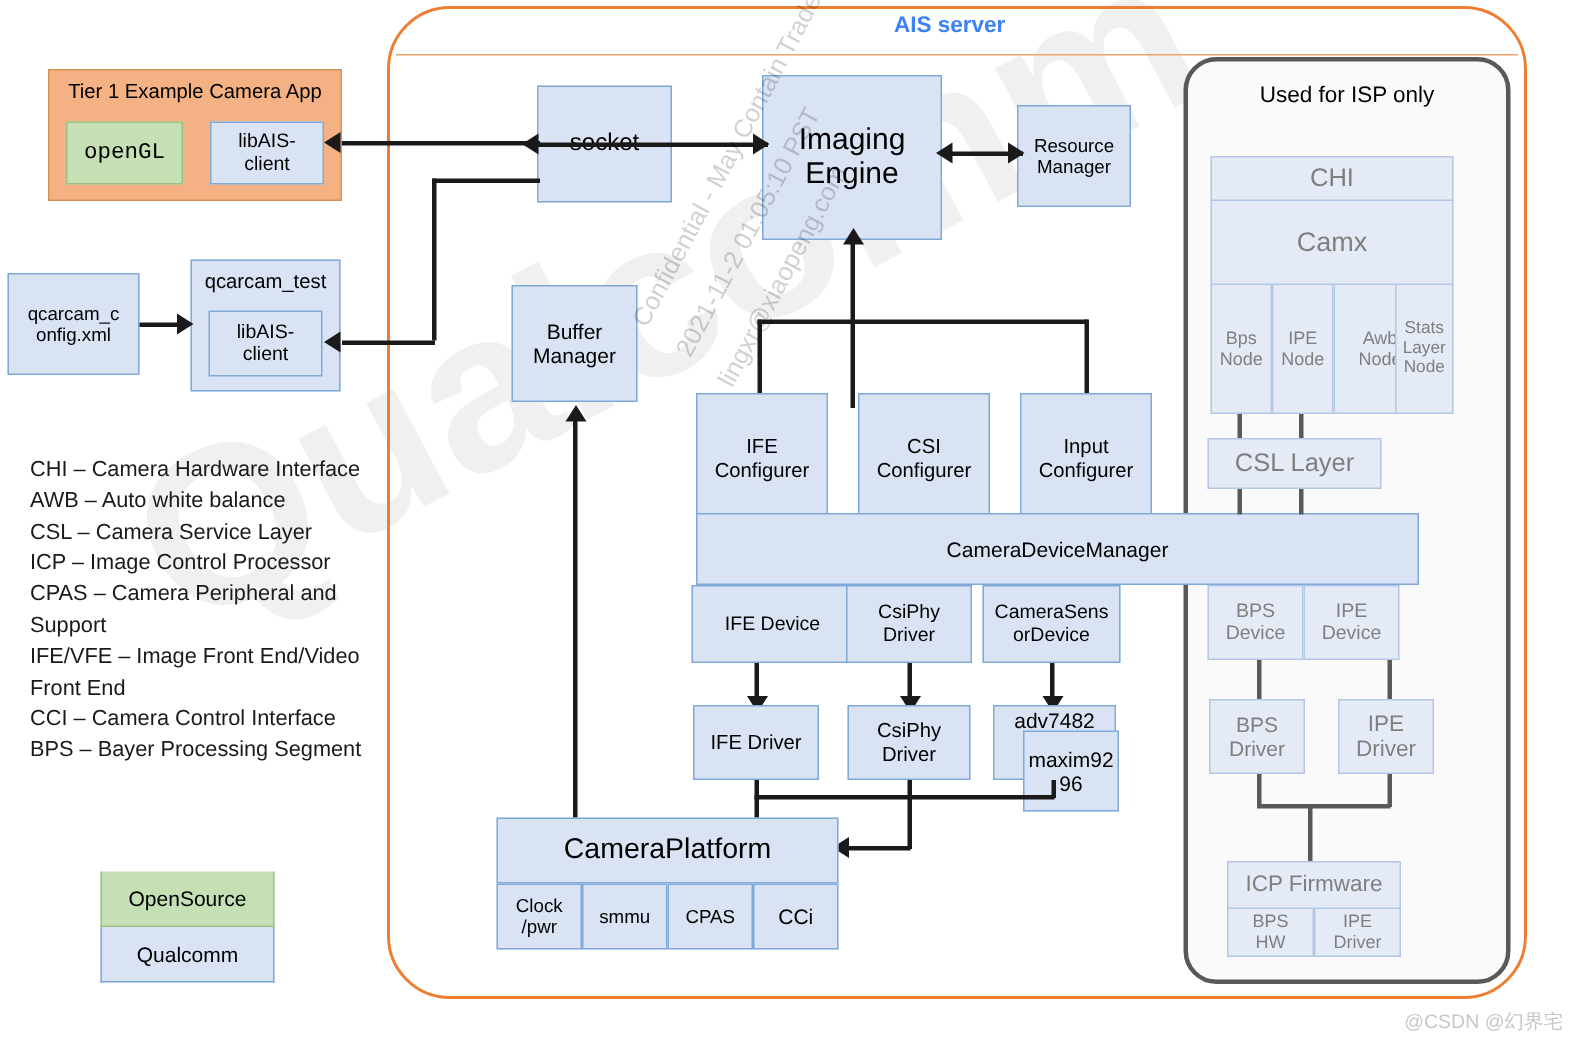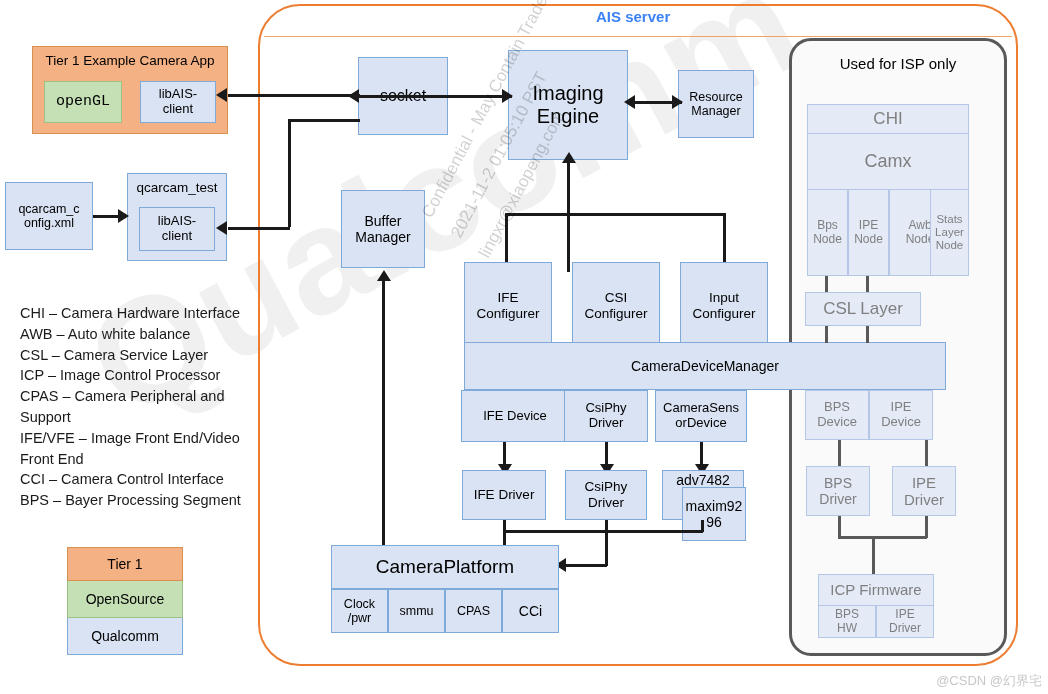--- a/index.html
+++ b/index.html
@@ -238,21 +238,20 @@
     <div>CHI – Camera Hardware Interface</div>
     <div>AWB – Auto white balance</div>
     <div>CSL – Camera Service Layer</div>
     <div>ICP – Image Control Processor</div>
     <div>CPAS – Camera Peripheral and Support</div>
     <div>IFE/VFE – Image Front End/Video Front End</div>
     <div>CCI – Camera Control Interface</div>
     <div>BPS – Bayer Processing Segment</div>
   </div>
 
-  <div class="box tier" style="left:67px;top:547px;width:116px;height:34px;font-size:14px;">Tier 1</div>
   <div class="box os" style="left:67px;top:581px;width:116px;height:37px;font-size:14px;
        border-top:none;">OpenSource</div>
   <div class="box qc" style="left:67px;top:618px;width:116px;height:37px;font-size:14px;
        border-top:none;">Qualcomm</div>
 
   <div class="wm-line" style="left:418px;top:212px;">Confidential - May Contain Trade Secrets</div>
   <div class="wm-line" style="left:447px;top:232px;">2021-11-2 01:05:10 PST</div>
   <div class="wm-line" style="left:475px;top:252px;">lingxr@xiaopeng.com</div>
 
   <div class="wm-csdn">@CSDN @幻界宅</div>

